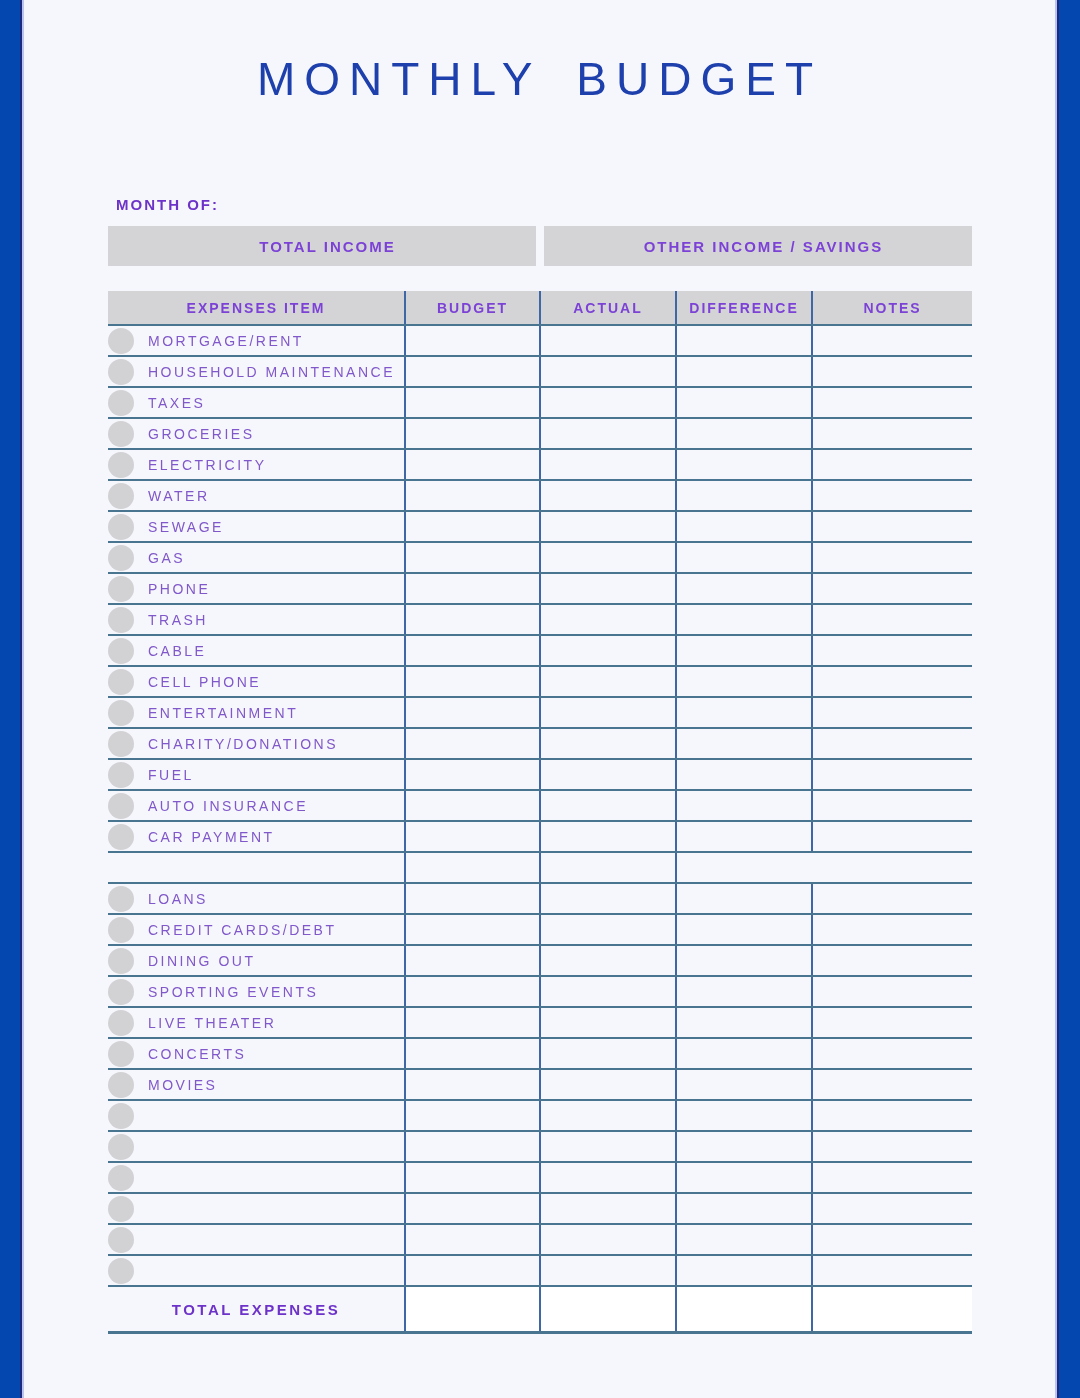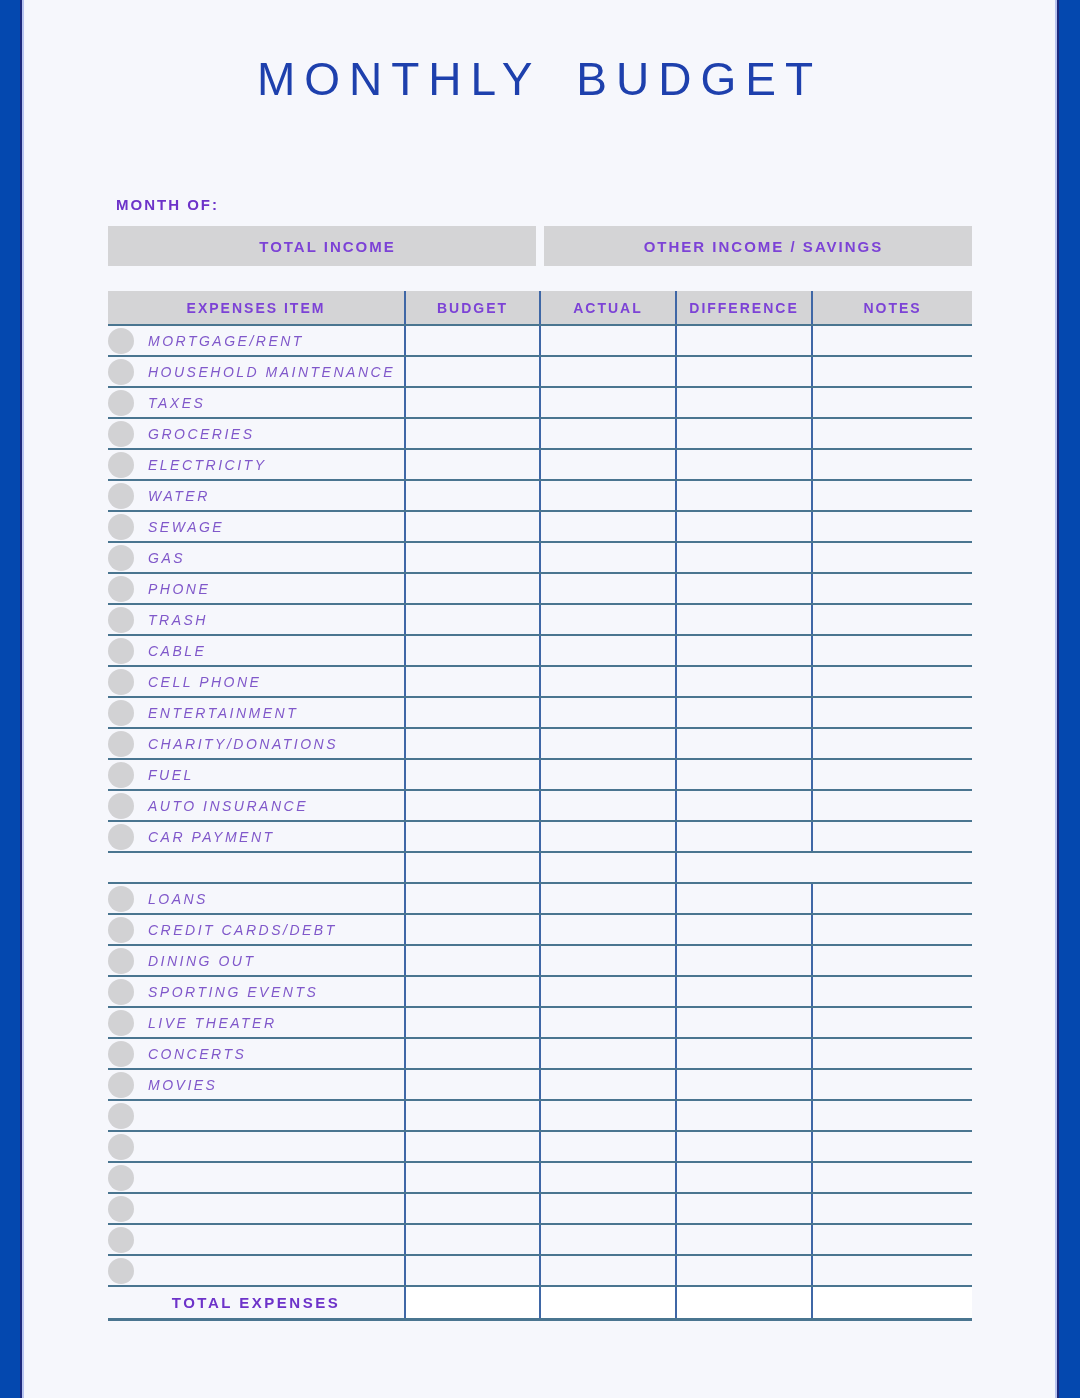--- a/index.html
+++ b/index.html
@@ -82,23 +82,22 @@
   }
   .bullet{
     width:26px;height:26px;border-radius:50%;
     background:var(--gray-bullet);
     flex:0 0 26px;margin-right:14px;
   }
   .item-label{
     font-size:14px;letter-spacing:2.5px;
     color:var(--purple-label);
     white-space:nowrap;
-    font-style:italic;
-  }
-  .t-total{height:34px;border-bottom:3px solid var(--hline);text-align:right;}
+  }
+  .t-total{height:47px;border-bottom:3px solid var(--hline);text-align:right;}
   .t-total .total-label-cell{
     display:flex;align-items:center;justify-content:center;
     font-size:15px;font-weight:700;letter-spacing:2.5px;
     color:var(--purple-deep);
   }
   .t-total .value-cell{background:var(--white);}
 </style>
 </head>
 <body>
 

